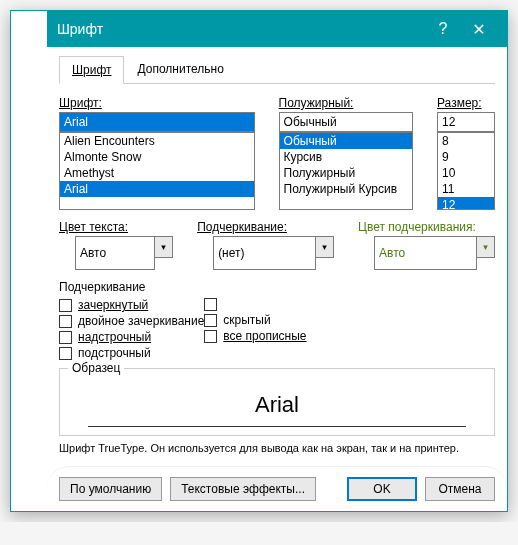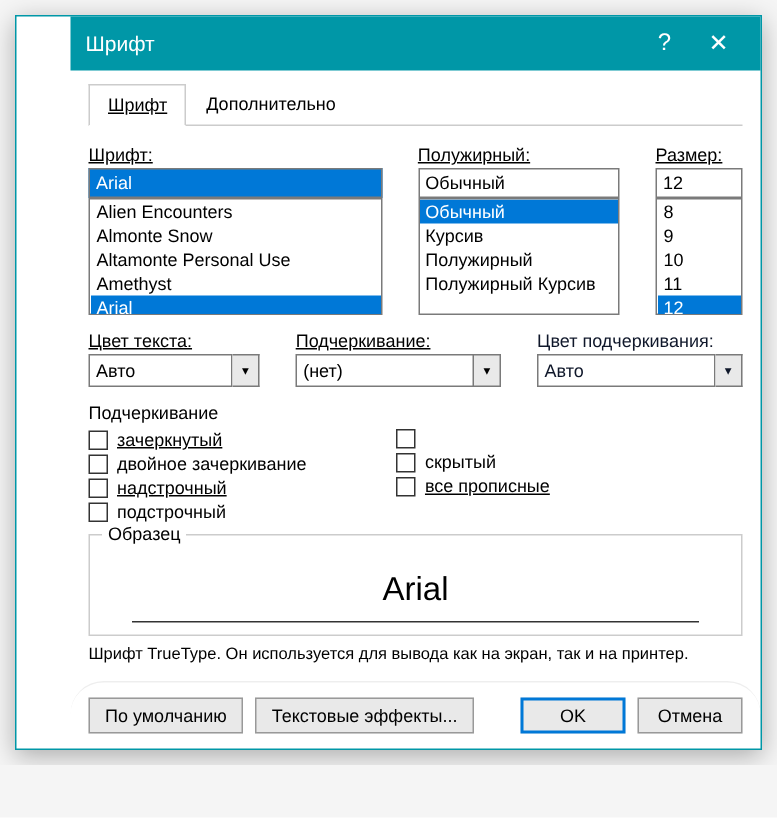--- a/index.html
+++ b/index.html
@@ -17,26 +17,26 @@
 .label .u { text-decoration: underline; }
 .row { display: flex; gap: 24px; margin-bottom: 10px; }
 .col { display: flex; flex-direction: column; }
 .textbox { border: 1px solid #7a7a7a; padding: 2px 4px; height: 20px; }
 .textbox.sel { background: #0078d7; color:#fff; }
 .listbox { border: 1px solid #7a7a7a; height: 78px; overflow-y: scroll; background:#fff; }
 .listbox .item { padding: 1px 4px; white-space: nowrap; cursor: pointer; }
 .listbox .item.sel { background: #0078d7; color:#fff; }
 .listbox.short { height: 78px; }
 .selectwrap { display:flex; }
-.selectwrap .val { border:1px solid #7a7a7a; padding:2px 4px; height:22px; flex:1; display:flex; align-items:center; }
+.selectwrap .val { border:1px solid #7a7a7a; padding:2px 4px; height:34px; flex:1; display:flex; align-items:center;margin-left:16px; }
 .selectwrap .btn { width:18px; height:22px; border:1px solid #7a7a7a; border-left:none; background:#e9e9e9; display:flex; align-items:center; justify-content:center; cursor:pointer; font-size:9px; }
-.disabled .val, .disabled .btn, .disabled-label { color:#0f172a; }
+.disabled .val, .disabled .btn, .disabled-label { color:#4d7c0f; }
 .group { margin-bottom:8px; }
 .group-title { margin-bottom:4px; }
-.checks { display:flex; gap:60px; }
+.checks { display:flex; }
 .check-col { display:flex; flex-direction:column; gap:2px; }
 .check { display:flex; align-items:center; gap:6px; cursor:pointer; }
 .check .box { width:13px; height:13px; border:1px solid #333; background:#fff; }
 .check .lbl .u { text-decoration: underline; }
 .fieldset { border:1px solid #ccc; padding: 14px 8px 8px; position:relative; margin-bottom:6px; }
 .fieldset .legend { position:absolute; top:-8px; left:8px; background:#fff; padding:0 4px; }
 .preview { text-align:center; font-size:22px; padding:8px 0; border-bottom:1px solid #333; border-top:1px solid #ccc0; margin:0 20px; }
 .desc { text-align:left; font-size:11px; margin-top:6px; }
 .btnrow { display:flex; gap:8px; padding:10px 12px; border-top:1px solid #eee;border-radius:22px; }
 .btn-std { border:1px solid #999; background:#e9e9e9; padding:4px 10px; cursor:pointer; min-width:70px; text-align:center; }
@@ -58,21 +58,20 @@
       <div class="tab"><span>Дополнительно</span></div>
     </div>
 
     <div class="row">
       <div class="col" style="flex:1.6">
         <div class="label"><span class="u">Шрифт:</span></div>
         <div class="textbox sel">Arial</div>
         <div class="listbox">
           <div class="item">Alien Encounters</div>
           <div class="item">Almonte Snow</div>
-          <div class="item">Altamonte Personal Use</div>
           <div class="item">Amethyst</div>
           <div class="item sel">Arial</div>
         </div>
       </div>
       <div class="col" style="flex:1.1">
         <div class="label"><span class="u">Полужирный:</span></div>
         <div class="textbox">Обычный</div>
         <div class="listbox short">
           <div class="item sel">Обычный</div>
           <div class="item">Курсив</div>

